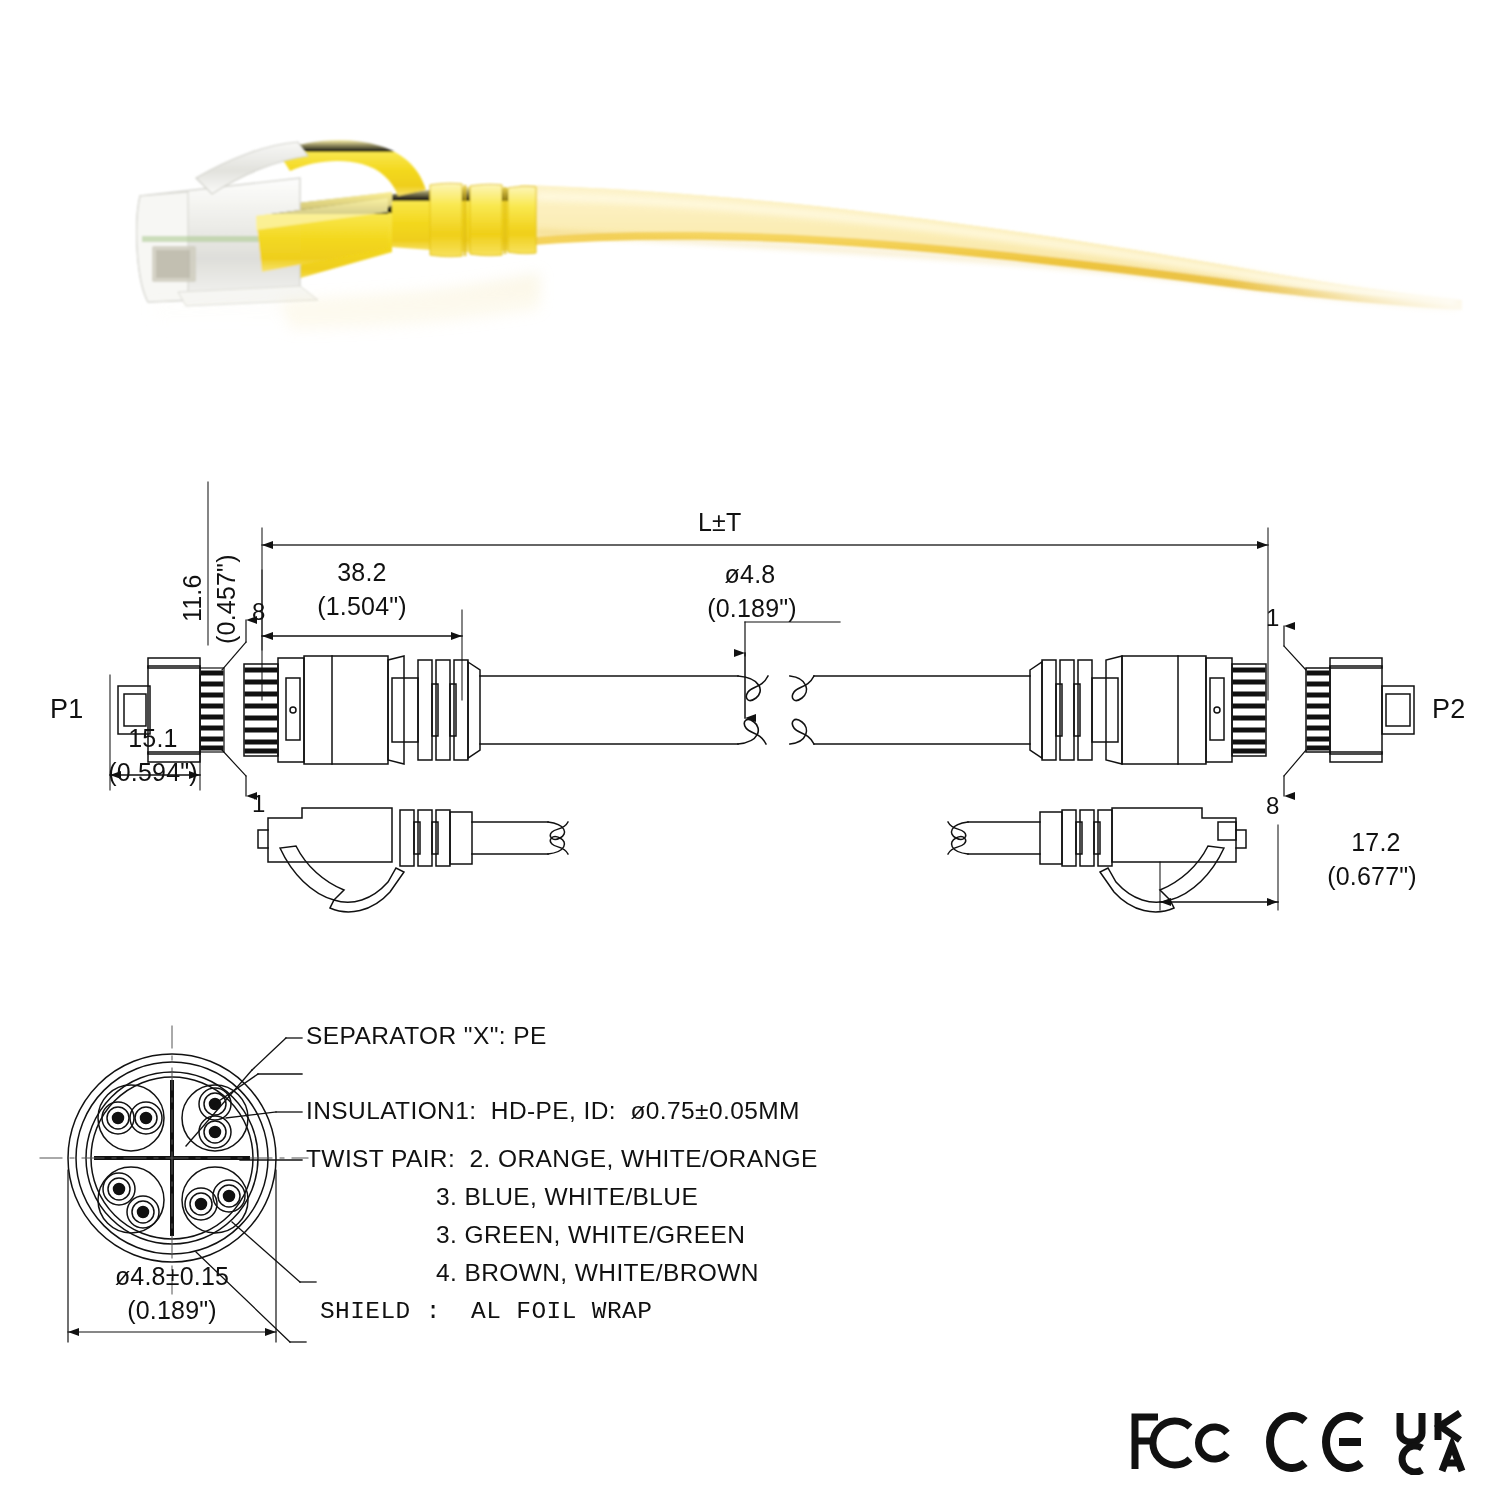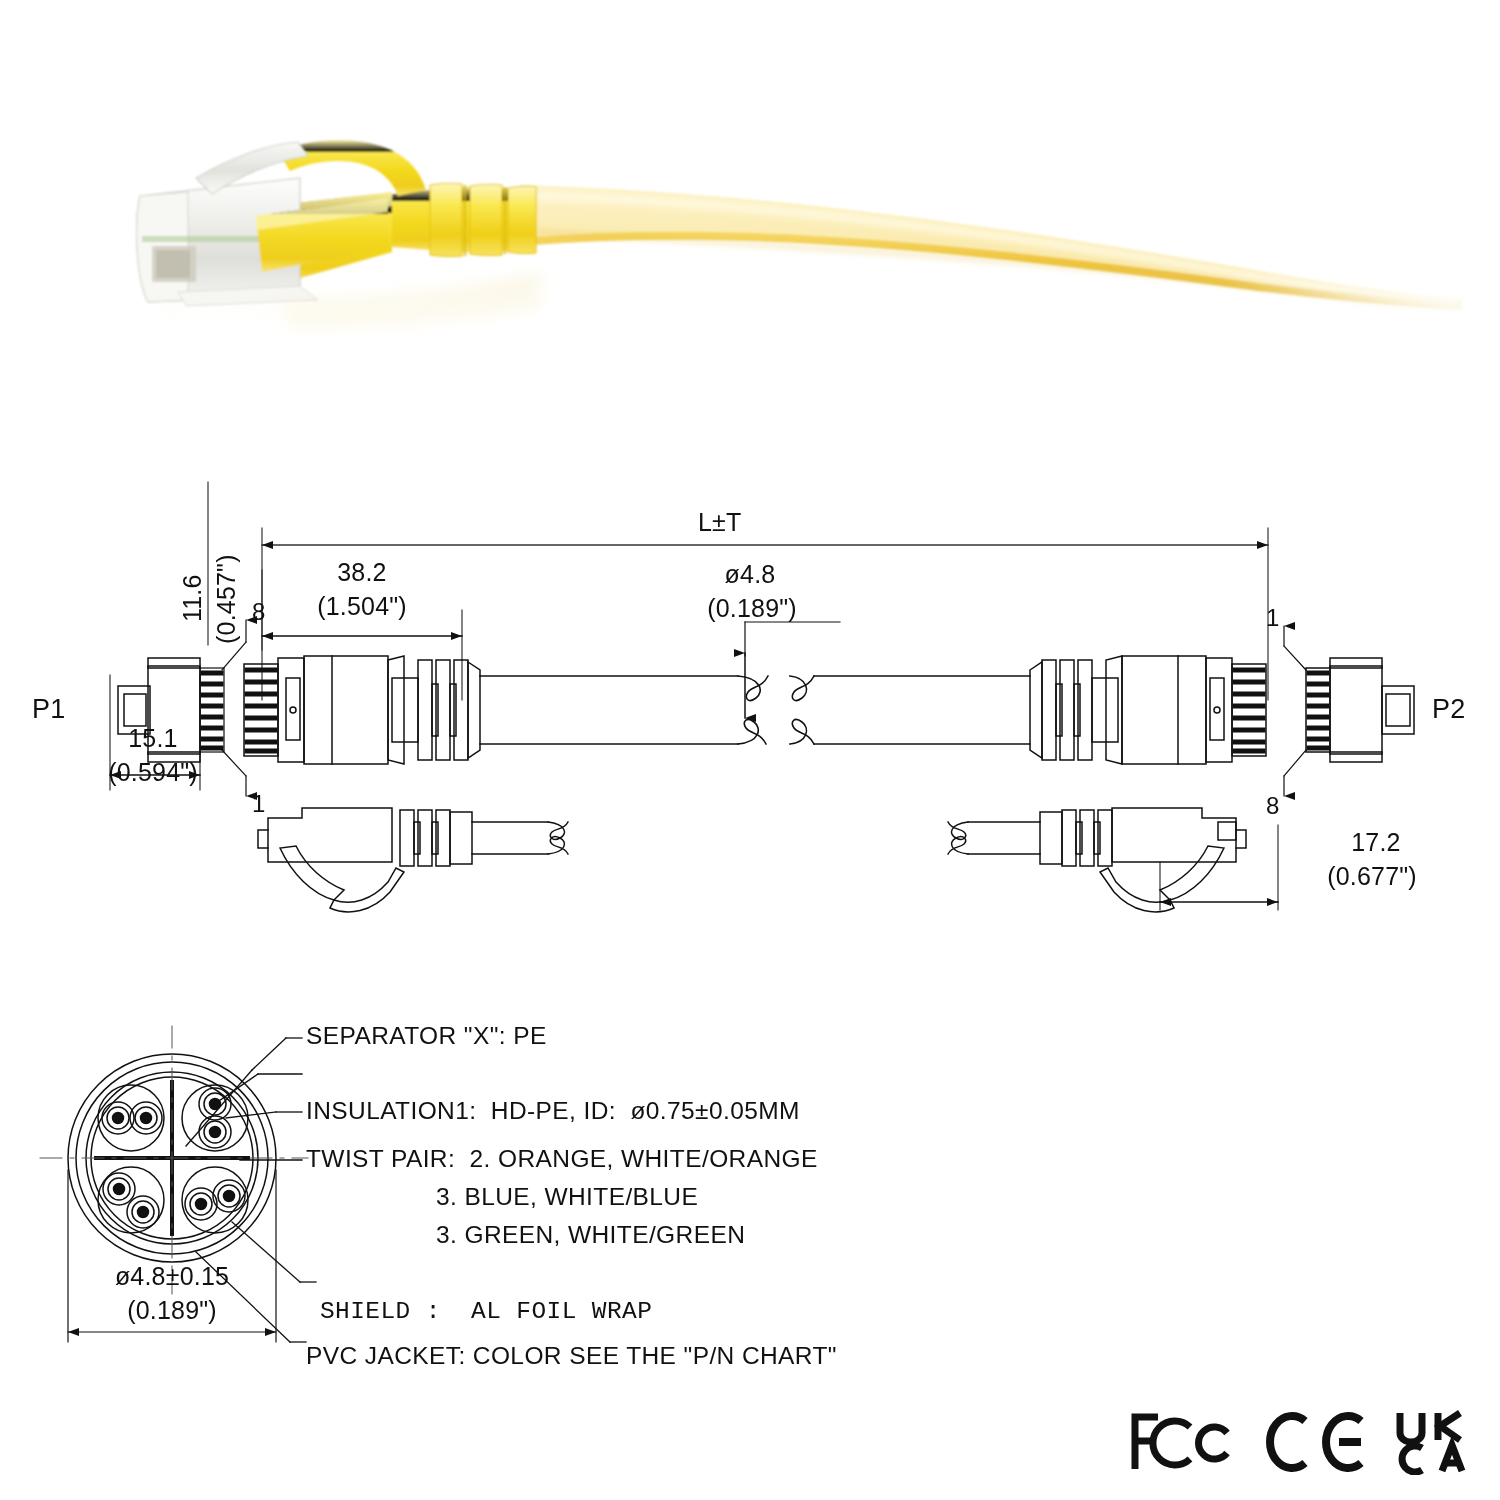--- a/index.html
+++ b/index.html
@@ -456,21 +456,21 @@
 
           <line x1="232" y1="752" x2="300" y2="812"></line>
           <line x1="300" y1="812" x2="316" y2="812"></line>
 
           <line x1="196" y1="782" x2="290" y2="872"></line>
           <line x1="290" y1="872" x2="306" y2="872"></line>
         </g>
       </g>
     </svg>
 
-    <div class="lbl lbl-port" style="left:32px;top:224px;">P1</div>
+    <div class="lbl lbl-port" style="left:50px;top:224px;">P1</div>
     <div class="lbl lbl-port" style="left:1432px;top:224px;">P2</div>
 
     <div class="lbl lbl-pin" style="left:252px;top:128px;">8</div>
     <div class="lbl lbl-pin" style="left:252px;top:320px;">1</div>
     <div class="lbl lbl-pin" style="left:1266px;top:134px;">1</div>
     <div class="lbl lbl-pin" style="left:1266px;top:322px;">8</div>
 
     <div class="lbl lbl-dim" style="left:698px;top:38px;">L±T</div>
 
     <div class="lbl lbl-dim ctr" style="left:282px;top:88px;width:160px;">38.2</div>
@@ -489,22 +489,22 @@
     <div class="lbl lbl-dim ctr" style="left:1292px;top:392px;width:160px;">(0.677")</div>
 
     <div class="lbl lbl-dim ctr" style="left:58px;top:792px;width:228px;">ø4.8±0.15</div>
     <div class="lbl lbl-dim ctr" style="left:58px;top:826px;width:228px;">(0.189")</div>
 
     <div class="lbl lbl-spec" style="left:306px;top:552px;">SEPARATOR "X": PE</div>
     <div class="lbl lbl-spec" style="left:306px;top:627px;">INSULATION1:  HD-PE, ID:  ø0.75±0.05MM</div>
     <div class="lbl lbl-spec" style="left:306px;top:675px;">TWIST PAIR:  2. ORANGE, WHITE/ORANGE</div>
     <div class="lbl lbl-spec" style="left:436px;top:713px;">3. BLUE, WHITE/BLUE</div>
     <div class="lbl lbl-spec" style="left:436px;top:751px;">3. GREEN, WHITE/GREEN</div>
+    <div class="lbl lbl-spec" style="left:436px;top:789px;">4. BROWN, WHITE/BROWN</div>
     <div class="lbl lbl-spec" style="left:320px;top:828px;font-family:Liberation Mono, monospace;">SHIELD :  AL FOIL WRAP</div>
-    <div class="lbl lbl-spec" style="left:306px;top:872px;">PVC JACKET: COLOR SEE THE "P/N CHART"</div>
   </div>
 
   <div id="certs">
 
     <svg class="cert" width="108" height="62" viewBox="0 0 108 62">
       <g fill="none" stroke="#111" stroke-width="7">
 
         <path d="M7,58 L7,6 L30,6" stroke-linecap="butt"></path>
         <path d="M7,30 L26,30"></path>
 

